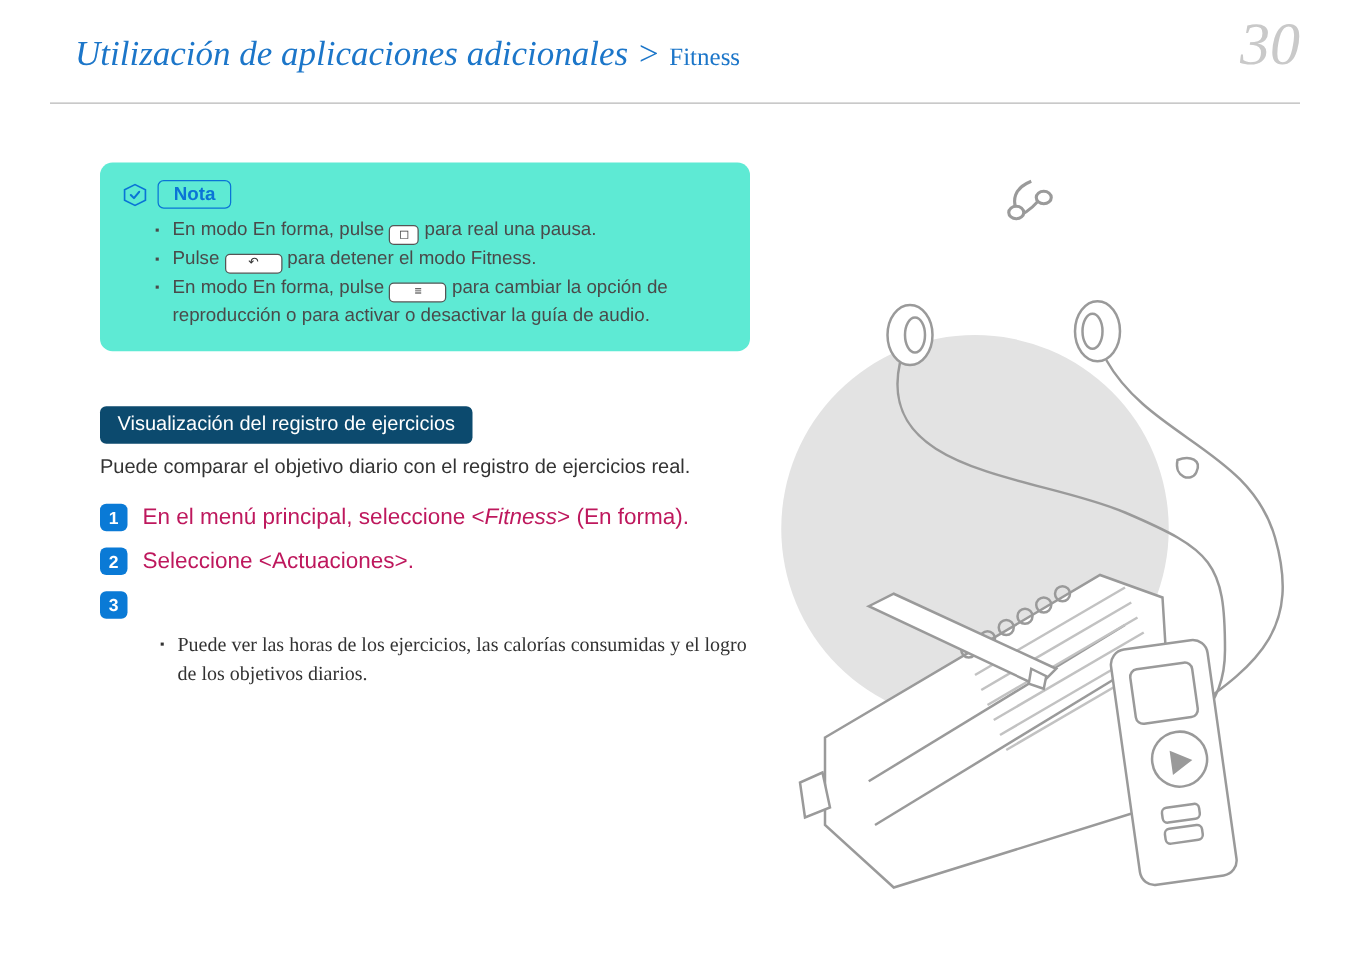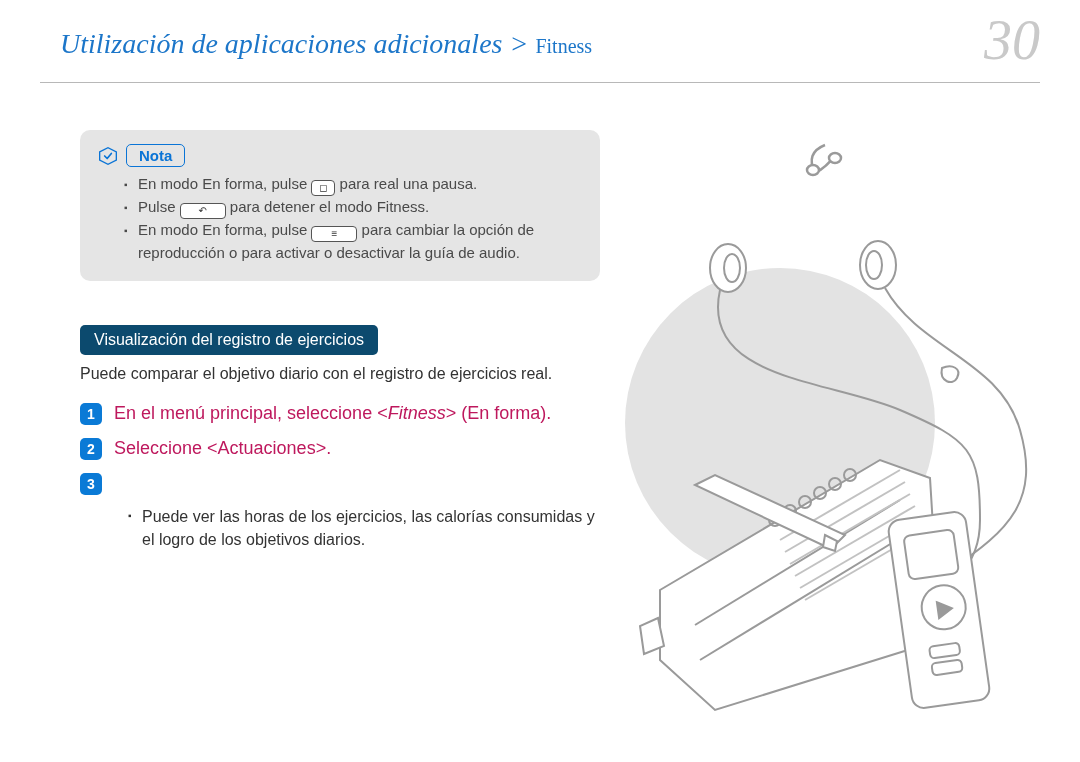--- a/index.html
+++ b/index.html
@@ -30,40 +30,40 @@
     font-size: 20px;
     font-style: normal;
     color: #1c76c9;
   }
   .page-number {
     position: absolute;
     top: 8px;
     right: 40px;
     font-family: Georgia, "Times New Roman", serif;
     font-style: italic;
-    font-size: 56px;
+    font-size: 48px;
     color: #c9c9c9;
     font-weight: 300;
   }
   .divider {
     position: absolute;
     top: 82px;
     left: 40px;
     right: 40px;
     height: 1px;
     background: #b8b8b8;
   }
   .content-col {
     position: absolute;
     top: 130px;
     left: 80px;
     width: 520px;
   }
   .note-box {
-    background: #e5e5e5;
+    background: #5eead4;
     border-radius: 10px;
     padding: 14px 18px 16px 18px;
     color: #4a4a4a;
   }
   .note-header {
     display: flex;
     align-items: center;
     gap: 8px;
     margin-bottom: 6px;
   }
@@ -163,20 +163,21 @@
   .step-text .ital {
     font-style: italic;
   }
   .sub-bullets {
     list-style: none;
     margin: 2px 0 0 0;
     padding: 0 0 0 48px;
     font-size: 16px;
     color: #333;
     line-height: 1.45;
+    font-family: Liberation Serif, serif;
   }
   .sub-bullets li {
     position: relative;
     padding-left: 14px;
   }
   .sub-bullets li::before {
     content: "▪";
     position: absolute;
     left: 0;
     font-size: 10px;

